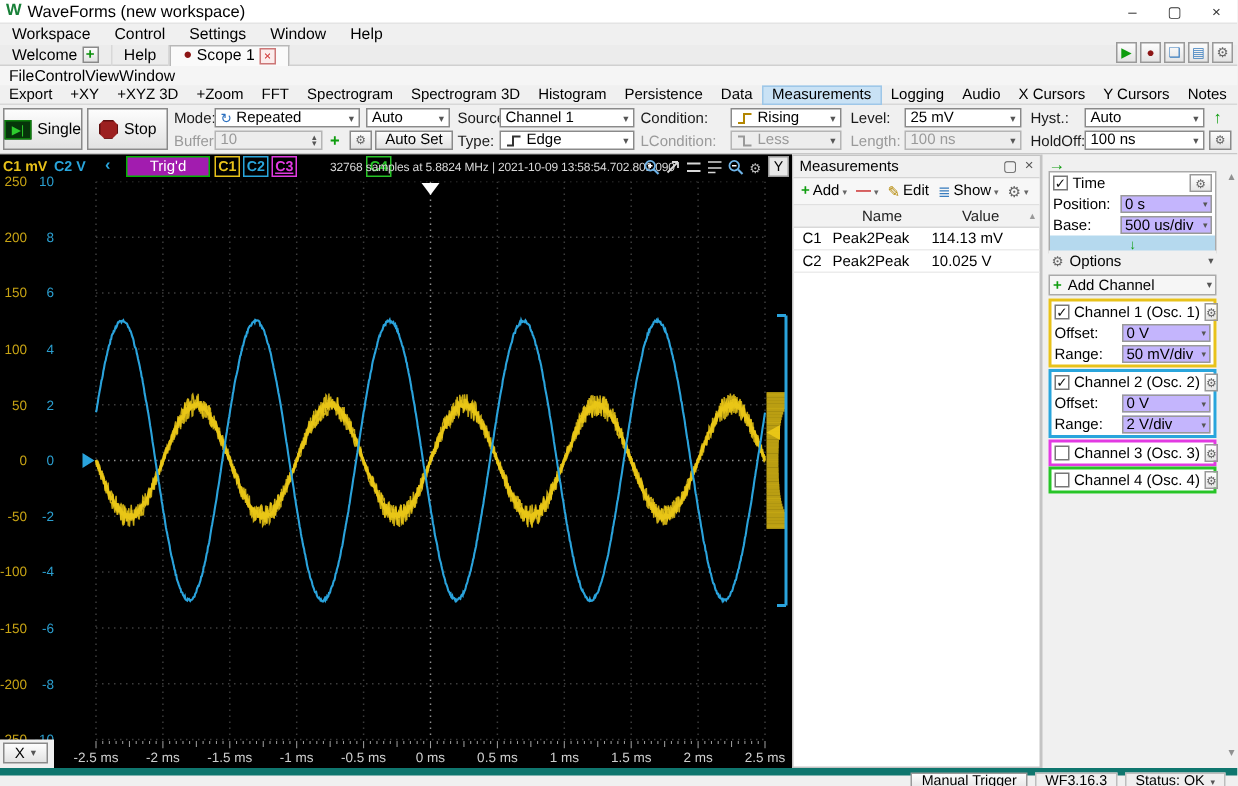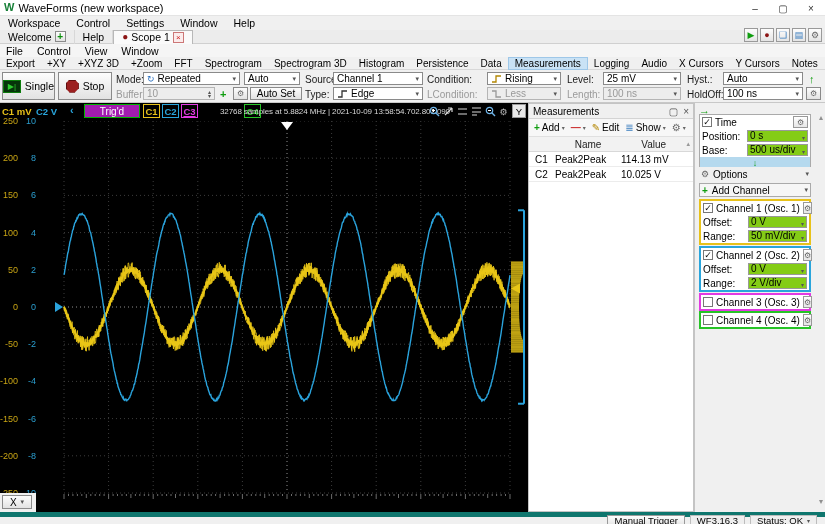--- a/index.html
+++ b/index.html
@@ -13,21 +13,21 @@
   .menubar{position:absolute;top:16px;left:0;width:825px;height:14px;background:#f0f0f0;display:flex;align-items:center;gap:16px;padding-left:8px;font-size:10.5px}
   .tabbar{position:absolute;top:30px;left:0;width:825px;height:14px;background:#ececec;border-bottom:1px solid #d0d0d0;display:flex;align-items:center;font-size:10.5px}
   .dtab{height:14px;display:flex;align-items:center;gap:3px;padding:0 8px;border-right:1px solid #d8d8d8}
   .dtab.active{background:#fafafa;border:1px solid #b8b8b8;border-bottom:none}
   .plusbox{width:11px;height:11px;border:1px solid #8a8a8a;background:linear-gradient(#fdfdfd,#e2e2e2);color:#0a8f0a;font-weight:bold;font-size:10px;line-height:9px;text-align:center}
   .reddot{color:#8c1515;font-size:10px;line-height:10px}
   .closebox{width:11px;height:11px;border:1px solid #c77;background:#fbecec;color:#c22;font-size:8px;line-height:9px;text-align:center}
   .quickbtns{position:absolute;top:28px;right:3px;display:flex;gap:2px}
   .qbtn{width:14px;height:14px;border:1px solid #9a9a9a;background:linear-gradient(#fdfdfd,#e4e4e4);display:flex;align-items:center;justify-content:center;font-size:9px}
   
-  .scopemenu{position:absolute;top:44px;left:0;width:825px;height:13px;background:#f5f5f5;display:flex;align-items:center;gap:14px;padding-left:6px;font-size:10.5px}
+  .scopemenu{position:absolute;top:44px;left:0;width:825px;height:13px;background:#f5f5f5;display:flex;align-items:center;padding-left:6px;font-size:10.5px}
   .viewbar{position:absolute;top:57px;left:0;width:825px;height:13px;background:#f0f0f0;border-bottom:1px solid #d8d8d8;display:flex;align-items:center;font-size:10px}
   .vitem{padding:0 6px;height:13px;display:flex;align-items:center;white-space:nowrap}
   .vitem.active{background:#c9e2f5;border:1px solid #9ec7e8}
   .vsep{width:1px;height:10px;background:#bbb;margin:0 3px}
   
   .controls{position:absolute;top:70px;left:0;width:825px;height:33px;background:#f0f0f0;border-bottom:1px solid #c8c8c8}
   .bigbtn{position:absolute;border:1px solid #8a8a8a;background:linear-gradient(#fdfdfd,#e2e2e2);display:flex;align-items:center;justify-content:center;gap:4px;font-size:10.5px}
   .lbl{position:absolute;font-size:10px;color:#1a1a1a;white-space:nowrap}
   .lbl.dis{color:#9a9a9a}
   .sel{position:absolute;height:13px;border:1px solid #8a8a8a;background:#fff;font-size:10px;display:flex;align-items:center;padding:0 3px;gap:3px;white-space:nowrap;overflow:hidden}
@@ -64,21 +64,21 @@
   .mrow.hd{background:#f2f2f2;border-bottom:1px solid #d8d8d8;color:#222}
   .c-ch{width:26px;padding-left:6px}
   .c-name{width:66px}
   .c-val{flex:1}
   .hd .c-name,.hd .c-val{text-align:center}
   
   .rpanel{position:absolute;top:103px;left:694px;width:131px;height:409px;background:#f0f0f0;border-left:1px solid #c4c4c4}
   .grp{position:absolute;left:4px;width:112px;background:#fff;border:1px solid #aaa}
   .grow{display:flex;align-items:center;height:14px;padding:0 2px;gap:3px;font-size:10px;white-space:nowrap}
   .grow .glabel{width:42px}
-  .ssel{flex:1;height:12px;border:1px solid #999;background:#84cc16;display:flex;align-items:flex-end;padding:0 2px;font-size:10px;gap:0;overflow:hidden}
+  .ssel{flex:1;height:12px;border:1px solid #999;background:#c4b5fd;display:flex;align-items:center;padding:0 2px;font-size:10px;gap:0;overflow:hidden}
   .ssel .car{margin-left:auto;color:#555;font-size:6px}
   .gbtn{width:15px;height:12px;border:1px solid #999;background:linear-gradient(#fff,#e6e6e6);font-size:8px;display:flex;align-items:center;justify-content:center;margin-left:auto}
   .cb{width:10px;height:10px;border:1px solid #777;background:#fff;font-size:9px;line-height:9px;text-align:center;color:#111;flex:none}
   .bluestrip{height:11px;background:#b5d9ee;display:flex;align-items:center;justify-content:center;color:#0f9d0f;font-weight:bold;font-size:9px}
   .flatrow{position:absolute;left:4px;width:112px;height:14px;display:flex;align-items:center;gap:4px;font-size:10px;padding:0 2px;background:#f0f0f0}
   .scrollarr{position:absolute;right:2px;color:#909090;font-size:8px}
   
   .statusbar{position:absolute;top:512px;left:0;width:825px;height:12px;background:#f0f0f0;border-top:5px solid #0f766e;display:flex;align-items:center;justify-content:flex-end;gap:5px;padding-right:8px;font-size:9.5px}
   .chip{height:12px;display:flex;align-items:center;padding:0 6px;border:1px solid #bdbdbd;background:#efefef;white-space:nowrap}
   .chip.btn{background:linear-gradient(#fdfdfd,#e4e4e4);border-color:#9a9a9a}
@@ -506,20 +506,33 @@
       <rect x="473" y="147.8" width="13.0" height="2" fill="#e9c616" opacity="0.8"></rect>
       <rect x="473" y="145.9" width="13.0" height="2" fill="#e9c616" opacity="0.8"></rect>
       <rect x="473" y="144.1" width="13.0" height="2" fill="#e9c616" opacity="0.8"></rect>
       <rect x="473" y="142.2" width="13.0" height="2" fill="#e9c616" opacity="0.8"></rect>
       <rect x="473" y="140.4" width="13.0" height="2" fill="#e9c616" opacity="0.8"></rect>
       <line x1="486" y1="89.27999999999999" x2="486" y2="282.72" stroke="#2aa3dc" stroke-width="2"></line>
       <line x1="486" y1="89.27999999999999" x2="480" y2="89.27999999999999" stroke="#2aa3dc" stroke-width="2"></line>
       <line x1="486" y1="282.72" x2="480" y2="282.72" stroke="#2aa3dc" stroke-width="2"></line>
     </svg>
 
+  <div class="xlabels" id="x-ticks">
+      <span style="left: 4px;">-2.5 ms</span>
+      <span style="left: 48.6px;">-2 ms</span>
+      <span style="left: 93.2px;">-1.5 ms</span>
+      <span style="left: 137.8px;">-1 ms</span>
+      <span style="left: 182.4px;">-0.5 ms</span>
+      <span style="left: 227px;">0 ms</span>
+      <span style="left: 271.6px;">0.5 ms</span>
+      <span style="left: 316.2px;">1 ms</span>
+      <span style="left: 360.8px;">1.5 ms</span>
+      <span style="left: 405.4px;">2 ms</span>
+      <span style="left: 450px;">2.5 ms</span>
+    </div>
   <div class="xchip">
     <div class="xzoom">
       <span>X</span>
       <span style="font-size:7px;color:#555">▾</span>
     </div>
   </div>
 </div>
 
 <div class="meas">
   <div class="mtitle">

